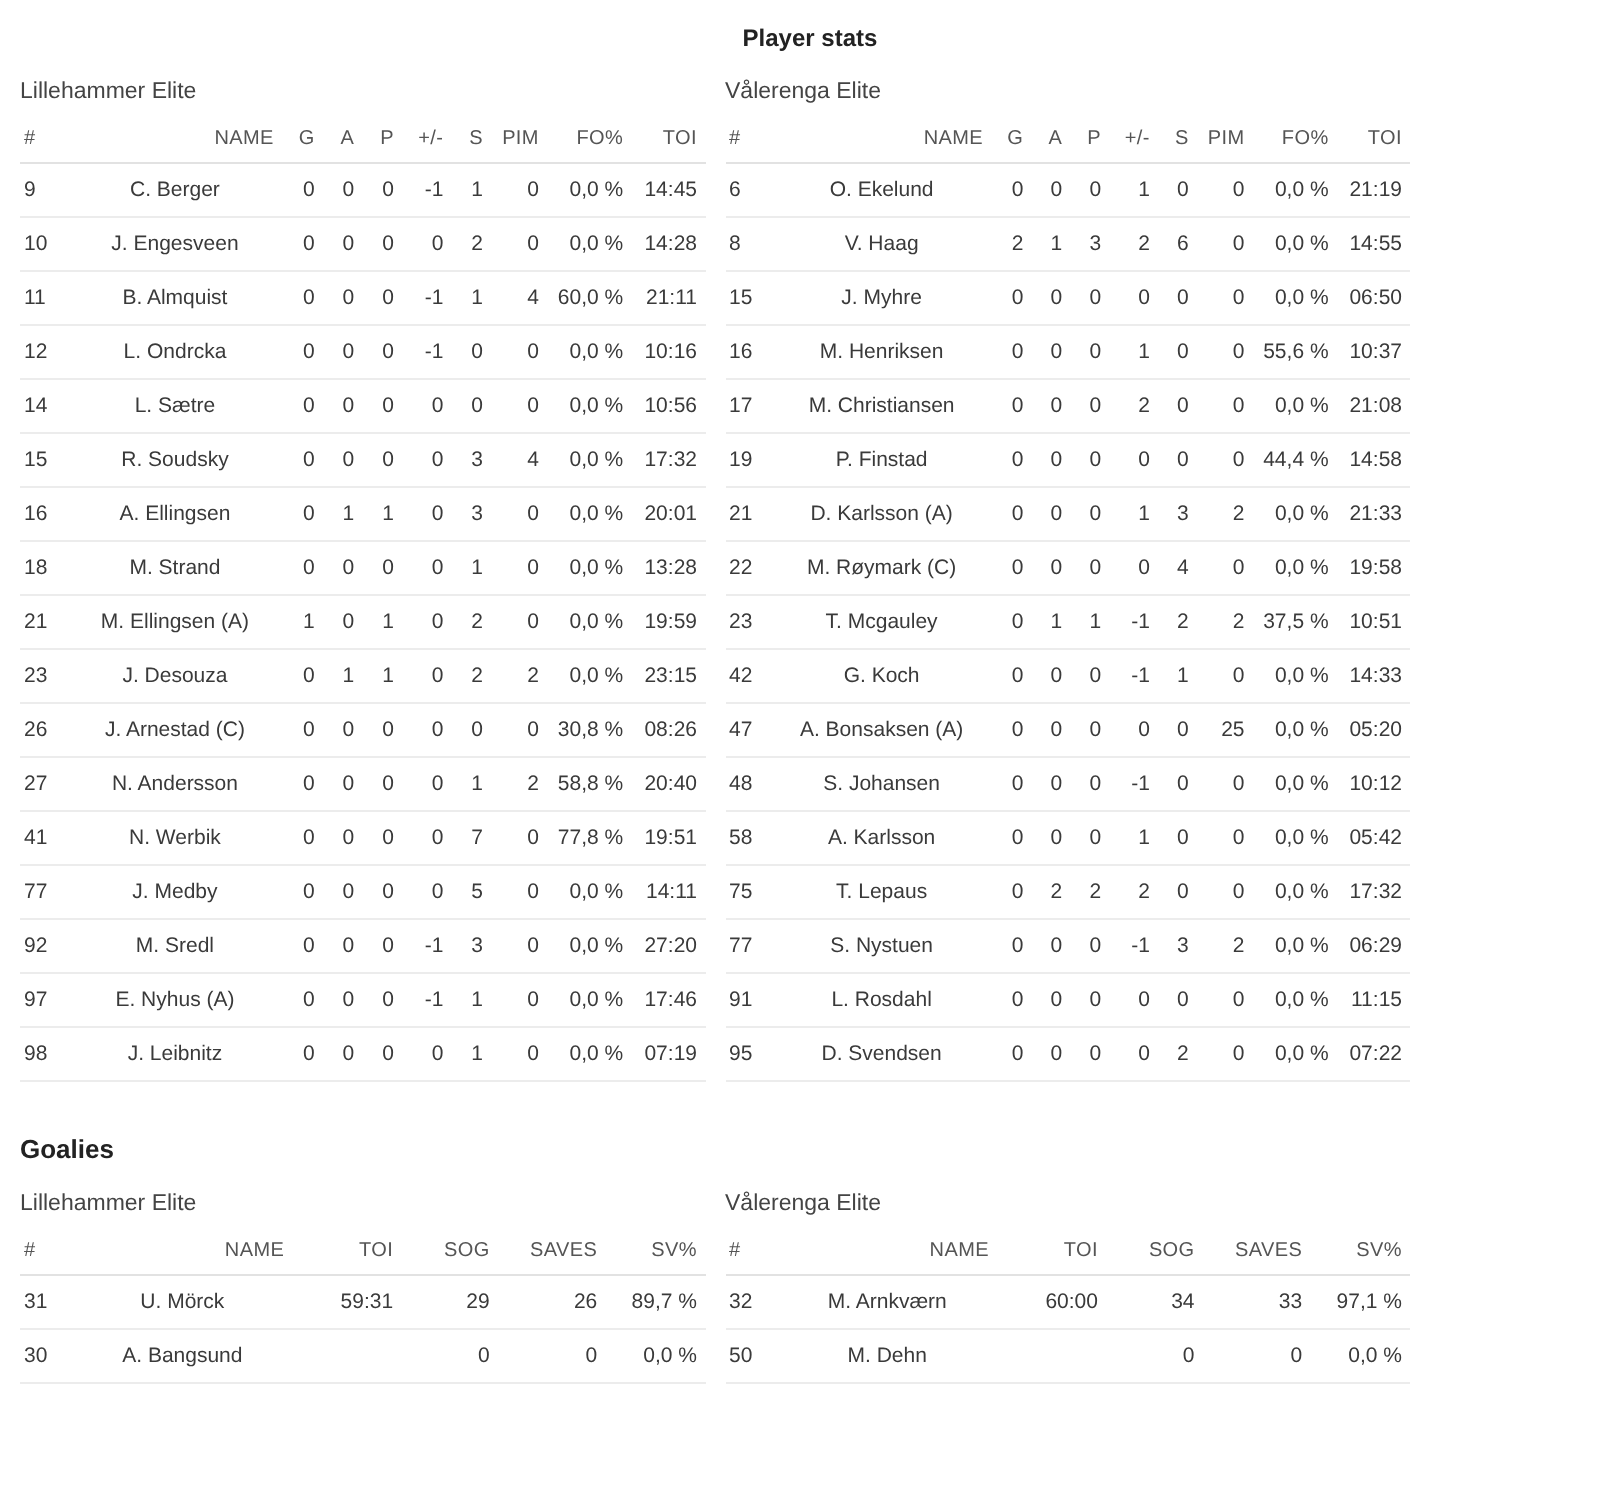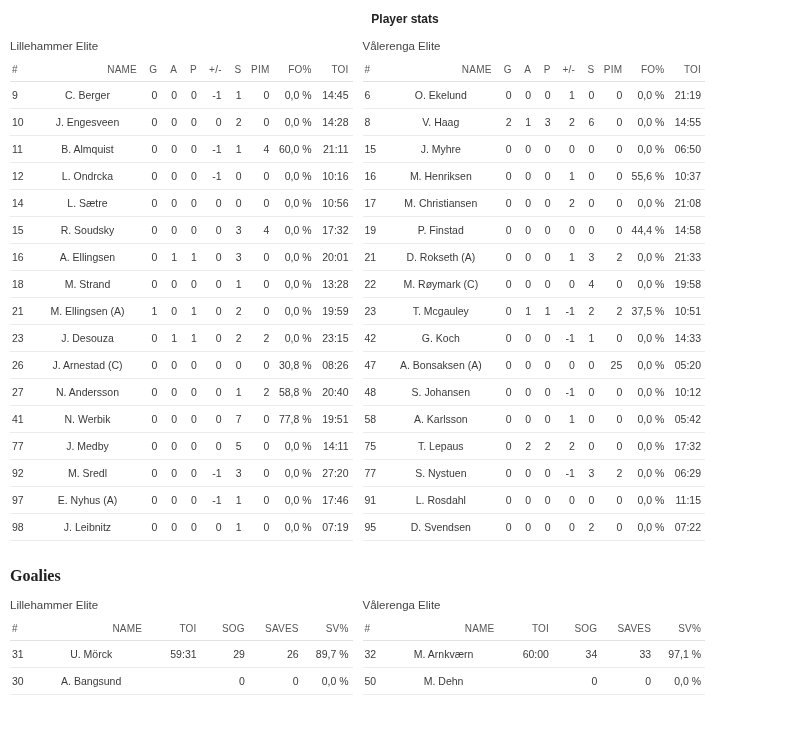--- a/index.html
+++ b/index.html
@@ -99,25 +99,24 @@
   .skaters col.c-toi { width: 40px; }
 
   .goalies col.c-num { width: 28px; }
   .goalies col.c-name { width: 132px; }
   .goalies col.c-toi { width: 68px; }
   .goalies col.c-sog { width: 60px; }
   .goalies col.c-saves { width: 62px; }
   .goalies col.c-sv { width: 56px; }
 
   .goalies-title {
-    font-size: 16px;
+    font-size: 13px;
     font-weight: bold;
     color: #222222;
     margin: 26px 0 0 10px;
-    font-family: Liberation Serif, serif;
   }
 </style>
 </head>
 <body>
 
 <div class="page">
 
   <div class="section-title">Player stats</div>
 
   <div class="columns">
@@ -457,21 +456,21 @@
               <td>0</td>
               <td>0</td>
               <td>0</td>
               <td>0</td>
               <td>0</td>
               <td>44,4 %</td>
               <td>14:58</td>
             </tr>
             <tr>
               <td class="num-col">21</td>
-              <td class="name-col">D. Rokseth (A)</td>
+              <td class="name-col">D. Karlsson (A)</td>
               <td>0</td>
               <td>0</td>
               <td>0</td>
               <td>1</td>
               <td>3</td>
               <td>2</td>
               <td>0,0 %</td>
               <td>21:33</td>
             </tr>
             <tr>

